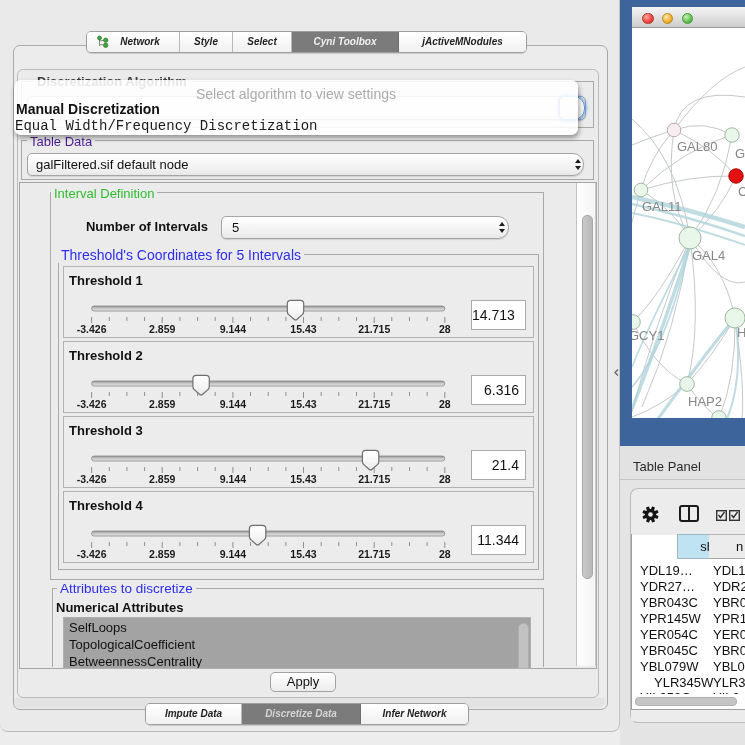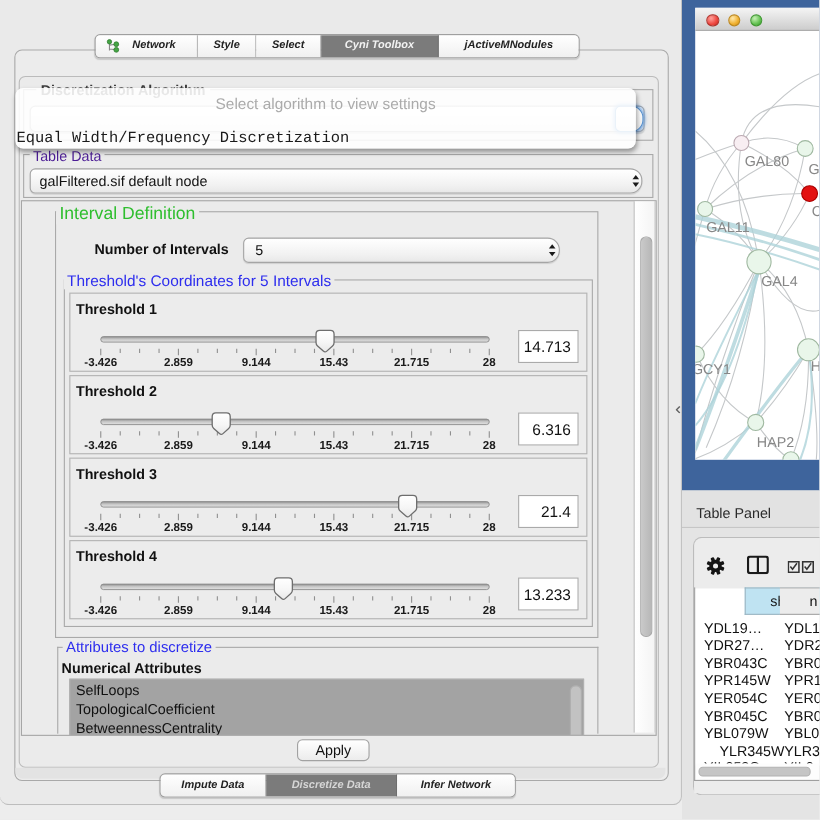--- a/index.html
+++ b/index.html
@@ -43,21 +43,21 @@
     <div class="car caru" style="left:547px;top:5px;"></div>
     <div class="car card" style="left:547px;top:12px;"></div>
   </div>
 
   <div class="abs" style="left:19px;top:182px;width:576px;height:485px;border:1px solid #a6a6a6;background:#ebebeb;"></div>
 
   <div class="abs" style="left:576px;top:183px;width:18px;height:483px;background:linear-gradient(90deg,#ffffff,#f4f4f4);border-left:1px solid #c2c2c2;border-right:1px solid #cccccc;"></div>
   <div class="abs" style="left:582px;top:215px;width:9px;height:362px;background:linear-gradient(90deg,#c9c9c9,#b8b8b8);border-radius:5px;border:1px solid #a9a9a9;"></div>
 
   <div class="abs" style="left:50px;top:192px;width:492px;height:386px;border:1px solid #a9a9a9;"></div>
-  <div class="abs" style="left:51px;top:186px;background:#ebebeb;padding:0 3px;font-size:16px;color:#2ebe2e;">Interval Definition</div>
+  <div class="abs" style="left:51px;top:186px;background:#ebebeb;padding:0 3px;font-size:13px;color:#2ebe2e;">Interval Definition</div>
 
   <div class="abs" style="left:60px;top:219px;width:148px;text-align:right;font-size:13px;font-weight:bold;color:#111;">Number of Intervals</div>
   <div class="combo abs" style="left:221px;top:216px;width:286px;height:21px;border-radius:5px 11px 11px 5px;">
     <div class="abs" style="left:10px;top:3px;font-size:13px;color:#111;">5</div>
     <div class="car caru" style="left:277px;top:5px;"></div>
     <div class="car card" style="left:277px;top:12px;"></div>
   </div>
 
   <div class="abs" style="left:58px;top:254px;width:479px;height:314px;border:1px solid #a9a9a9;"></div>
   <div class="abs" style="left:58px;top:247px;background:#ebebeb;padding:0 3px;font-size:14px;color:#2d2dee;">Threshold's Coordinates for 5 Intervals</div>
@@ -101,21 +101,21 @@
       <text x="27.6" y="66" font-size="10.5" font-weight="bold" fill="#1a1a1a" text-anchor="middle" font-family="Liberation Sans, sans-serif">-3.426</text>
           <text x="98.2" y="66" font-size="10.5" font-weight="bold" fill="#1a1a1a" text-anchor="middle" font-family="Liberation Sans, sans-serif">2.859</text>
           <text x="168.9" y="66" font-size="10.5" font-weight="bold" fill="#1a1a1a" text-anchor="middle" font-family="Liberation Sans, sans-serif">9.144</text>
           <text x="239.5" y="66" font-size="10.5" font-weight="bold" fill="#1a1a1a" text-anchor="middle" font-family="Liberation Sans, sans-serif">15.43</text>
           <text x="310.2" y="66" font-size="10.5" font-weight="bold" fill="#1a1a1a" text-anchor="middle" font-family="Liberation Sans, sans-serif">21.715</text>
           <text x="380.8" y="66" font-size="10.5" font-weight="bold" fill="#1a1a1a" text-anchor="middle" font-family="Liberation Sans, sans-serif">28</text>
       <g transform="translate(231.5,43)">
       <path d="M -8.2,-6.2 Q -8.2,-9.6 -4.8,-9.6 L 4.8,-9.6 Q 8.2,-9.6 8.2,-6.2 L 8.2,1.4 Q 8.2,3.4 6.8,4.6 L 1.6,9.2 Q 0,10.6 -1.6,9.2 L -6.8,4.6 Q -8.2,3.4 -8.2,1.4 Z" fill="url(#thg)" stroke="#6e6e6e" stroke-width="1.2"></path>
     </g>
     </svg>
-      <div class="abs" style="left:407px;top:33px;width:47px;height:28px;background:#fff;border:1px solid #aaa;font-size:14px;color:#111;text-align:right;line-height:28px;padding-right:6px;">14.713</div>
+      <div class="abs" style="left:407px;top:33px;width:47px;height:28px;background:#fff;border:1px solid #aaa;font-size:14px;color:#111;line-height:28px;padding-right:6px;">14.713</div>
     </div>
       <div class="abs" style="left:63px;top:341px;width:469px;height:70px;border:1px solid #b2b2b2;background:#ececec;">
       <div class="abs" style="left:5px;top:6px;font-size:13px;font-weight:bold;color:#111;">Threshold 2</div>
       <svg width="470" height="70" style="position:absolute;left:0;top:0" viewBox="0 0 470 70">
       <defs>
         <linearGradient id="trg" x1="0" y1="0" x2="0" y2="1">
           <stop offset="0" stop-color="#8f8f8f"></stop>
               <stop offset="0.45" stop-color="#c6c6c6"></stop>
               <stop offset="1" stop-color="#e3e3e3"></stop>
         </linearGradient>
@@ -248,21 +248,21 @@
       <text x="27.6" y="66" font-size="10.5" font-weight="bold" fill="#1a1a1a" text-anchor="middle" font-family="Liberation Sans, sans-serif">-3.426</text>
           <text x="98.2" y="66" font-size="10.5" font-weight="bold" fill="#1a1a1a" text-anchor="middle" font-family="Liberation Sans, sans-serif">2.859</text>
           <text x="168.9" y="66" font-size="10.5" font-weight="bold" fill="#1a1a1a" text-anchor="middle" font-family="Liberation Sans, sans-serif">9.144</text>
           <text x="239.5" y="66" font-size="10.5" font-weight="bold" fill="#1a1a1a" text-anchor="middle" font-family="Liberation Sans, sans-serif">15.43</text>
           <text x="310.2" y="66" font-size="10.5" font-weight="bold" fill="#1a1a1a" text-anchor="middle" font-family="Liberation Sans, sans-serif">21.715</text>
           <text x="380.8" y="66" font-size="10.5" font-weight="bold" fill="#1a1a1a" text-anchor="middle" font-family="Liberation Sans, sans-serif">28</text>
       <g transform="translate(193.6,43)">
       <path d="M -8.2,-6.2 Q -8.2,-9.6 -4.8,-9.6 L 4.8,-9.6 Q 8.2,-9.6 8.2,-6.2 L 8.2,1.4 Q 8.2,3.4 6.8,4.6 L 1.6,9.2 Q 0,10.6 -1.6,9.2 L -6.8,4.6 Q -8.2,3.4 -8.2,1.4 Z" fill="url(#thg)" stroke="#6e6e6e" stroke-width="1.2"></path>
     </g>
     </svg>
-      <div class="abs" style="left:407px;top:33px;width:47px;height:28px;background:#fff;border:1px solid #aaa;font-size:14px;color:#111;text-align:right;line-height:28px;padding-right:6px;">13.233</div>
+      <div class="abs" style="left:407px;top:33px;width:47px;height:28px;background:#fff;border:1px solid #aaa;font-size:14px;color:#111;text-align:right;line-height:28px;padding-right:6px;">11.344</div>
     </div>
 
   <div class="abs" style="left:52px;top:588px;width:490px;height:78px;border:1px solid #a9a9a9;border-bottom:none;"></div>
   <div class="abs" style="left:57px;top:581px;background:#ebebeb;padding:0 3px;font-size:13.5px;color:#2d2dee;">Attributes to discretize</div>
   <div class="abs" style="left:56px;top:600px;font-size:13px;font-weight:bold;color:#111;">Numerical Attributes</div>
   <div class="abs" style="left:63px;top:617px;width:466px;height:50px;background:#a3a3a3;border:1px solid #b0b0b0;overflow:hidden;">
     <div style="font-size:13px;color:#111;padding-left:5px;line-height:16.8px;padding-top:2px;">SelfLoops<br>TopologicalCoefficient<br>BetweennessCentrality</div>
     <div class="abs" style="left:454px;top:5px;width:9px;height:60px;background:#c2c2c2;border-radius:5px;border:1px solid #aeaeae;"></div>
   </div>
 
@@ -273,20 +273,21 @@
   <div class="abs" style="left:145px;top:703px;height:20px;border:1px solid #9f9f9f;border-radius:5px;overflow:hidden;white-space:nowrap;box-shadow:0 1px 1px rgba(0,0,0,0.15);">
     <div class="seg" style="width:96px;">Impute Data</div><div class="seg" style="width:119px;background:#7b7b7b;color:#d6d6d6;border-right-color:#6e6e6e;">Discretize Data</div><div class="seg" style="width:107px;border-right:none;">Infer Network</div>
   </div>
   <svg class="abs" style="left:614px;top:369px;" width="5" height="7" viewBox="0 0 5 7">
         <path d="M4,0.5 L1,3.5 L4,6.5" fill="none" stroke="#666" stroke-width="1.3"></path>
       </svg>
 </div>
 
 <div class="abs" style="left:14px;top:80px;width:564px;height:55px;background:rgba(255,255,255,0.88);border-radius:7px;box-shadow:1px 3px 5px rgba(0,0,0,0.38);"></div>
 <div class="abs" style="left:14px;top:86px;width:564px;text-align:center;font-size:14px;color:#ababab;">Select algorithm to view settings</div>
+<div class="abs" style="left:16px;top:101px;font-size:14px;font-weight:bold;color:#111;">Manual Discretization</div>
 <div class="abs" style="left:15px;top:118px;font-size:14px;color:#1a1a1a;font-family:Liberation Mono, monospace;">Equal Width/Frequency Discretization</div>
 
 <div class="abs" style="left:620px;top:0;width:125px;height:446px;background:#3e649c;">
   <div class="abs" style="left:12px;top:7px;width:113px;height:411px;background:#ffffff;overflow:hidden;">
     <div class="abs" style="left:0;top:0;width:113px;height:20px;background:linear-gradient(#f5f5f5,#cdcdcd);border-bottom:1px solid #9a9a9a;">
       <div class="abs" style="left:10px;top:5.6px;width:9.5px;height:9.5px;border-radius:50%;background:radial-gradient(circle at 35% 30%,#ffa49e,#ee453e 60%,#c02b24);border:0.5px solid #b23730;"></div>
       <div class="abs" style="left:29.9px;top:5.6px;width:9.5px;height:9.5px;border-radius:50%;background:radial-gradient(circle at 35% 30%,#ffeab0,#f0b02e 60%,#cc8f1c);border:0.5px solid #bd881f;"></div>
       <div class="abs" style="left:49.6px;top:5.6px;width:9.5px;height:9.5px;border-radius:50%;background:radial-gradient(circle at 35% 30%,#c9f2b8,#62c151 60%,#3c9a31);border:0.5px solid #429a34;"></div>
     </div>
     <svg width="113" height="392" viewBox="0 0 113 392" style="position:absolute;left:0;top:20px;">

